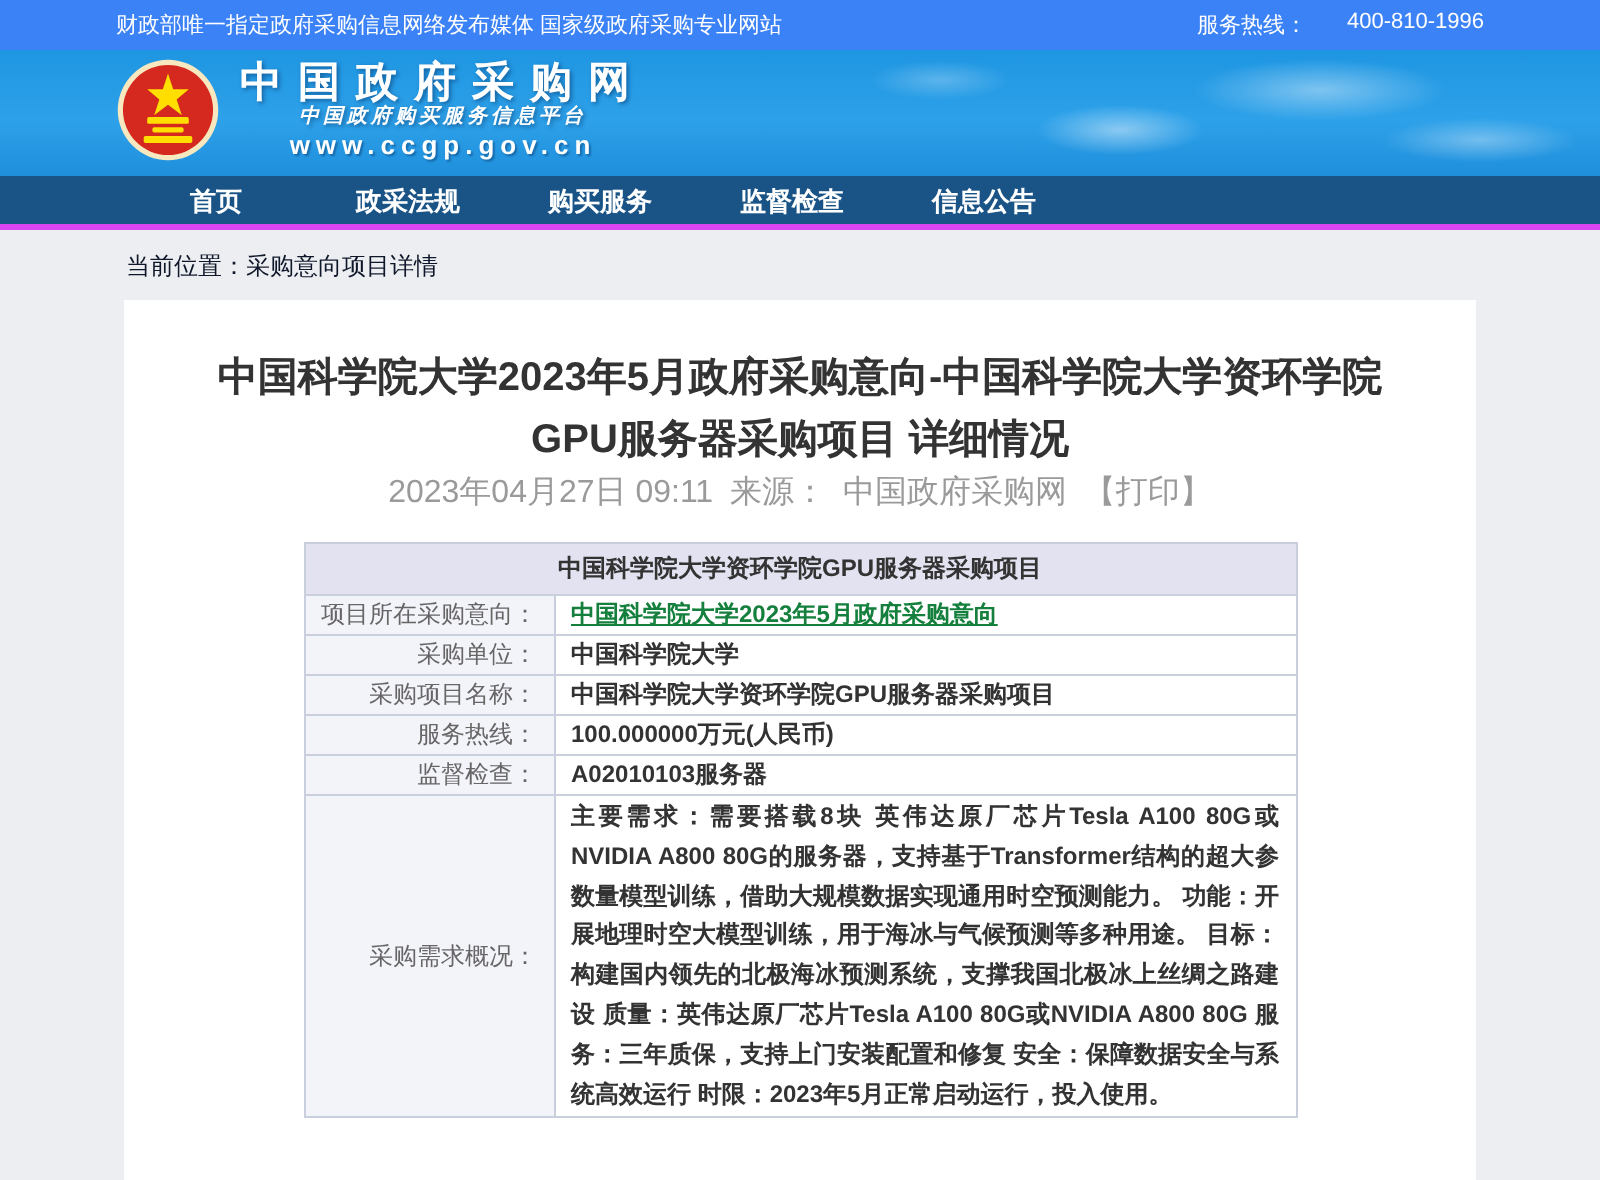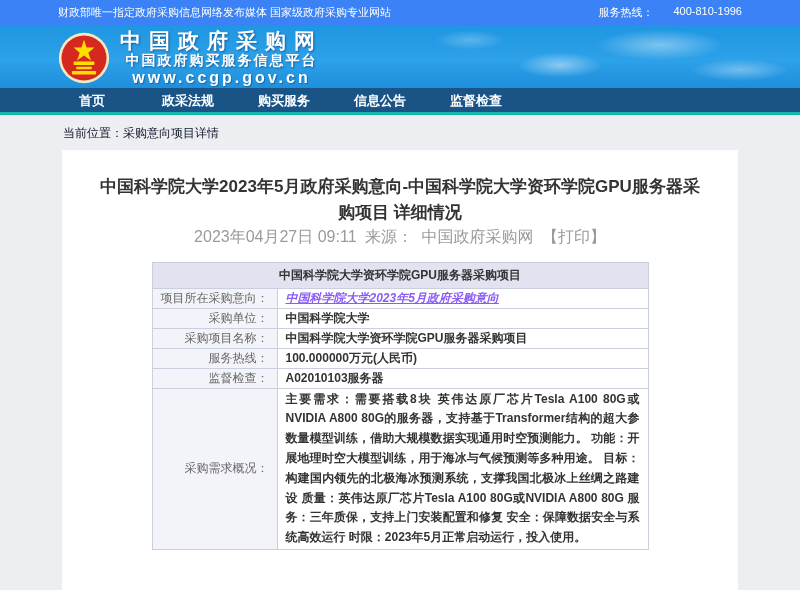--- a/index.html
+++ b/index.html
@@ -31,48 +31,48 @@
       radial-gradient(50px 14px at 470px 15px, rgba(255,255,255,.25), rgba(255,255,255,0) 70%);
   }
   .brand { position: absolute; left: 58px; top: 4px; display: flex; align-items: center; }
   .emblem { width: 52px; height: 52px; margin-right: 10px; }
   .brand-text { color: #fff; text-align: center; }
   .brand-title {
     font-size: 21px; font-weight: bold; letter-spacing: 8px;
     text-shadow: 1px 1px 2px rgba(0,40,90,.5); line-height: 1.1; white-space: nowrap;
   }
   .brand-sub {
-    font-size: 14px; font-weight: bold; letter-spacing: 2px;
-    text-shadow: 1px 1px 2px rgba(0,40,90,.5); line-height: 1.2; white-space: nowrap;
+    font-size: 10px; font-weight: bold; letter-spacing: 2px;
+    text-shadow: 1px 1px 2px rgba(0,40,90,.5); line-height: 1.2; white-space: nowrap; font-style: italic;
   }
   .brand-url {
-    font-size: 16px; font-weight: bold; letter-spacing: 3px;
+    font-size: 13px; font-weight: bold; letter-spacing: 3px;
     text-shadow: 1px 1px 1px rgba(0,40,90,.4);
   }
   
   .nav {
     height: 27px; background: #1a5486; display: flex; align-items: center;
-    padding-left: 44px; border-bottom: 3px solid #14b8a6;
+    padding-left: 60px; border-bottom: 3px solid #d946ef;
   }
   .nav-item {
     width: 96px; text-align: center; color: #fff; font-size: 13px; font-weight: bold;
     cursor: pointer; line-height: 27px;
   }
   
   .breadcrumb {
     padding: 10px 0 8px 63px; font-size: 12px; color: #0f172a;
   }
   
   .panel {
     width: 676px; margin: 0 auto; background: #fff; min-height: 440px;
     padding-top: 24px;
   }
   .article-title {
     width: 600px; margin: 0 auto; text-align: center;
-    font-size: 17px; font-weight: bold; color: #333; line-height: 1.55;
+    font-size: 20px; font-weight: bold; color: #333; line-height: 1.55;
   }
   .article-meta {
     text-align: center; font-size: 16px; color: #9a9a9a; margin-top: 0;
   }
   .article-meta span { margin: 0 2px; }
   .print-btn { cursor: pointer; }
   
   table.detail {
     width: 497px; margin: 14px auto 0; border-collapse: collapse;
     font-size: 12px;
@@ -82,21 +82,21 @@
   }
   th.tbl-title {
     background: #e2e2f1; font-size: 12px; font-weight: bold; color: #333;
     text-align: center; height: 26px;
   }
   td.lbl {
     width: 96px; background: #f3f3fa; color: #666; text-align: right;
     white-space: nowrap; font-weight: normal;
   }
   td.val { background: #fff; color: #333; font-weight: bold; text-align: left; }
-  td.val a { color: #8b5cf6; text-decoration: underline; font-weight: bold; cursor: pointer; font-style: italic; }
+  td.val a { color: #15803d; text-decoration: underline; font-weight: bold; cursor: pointer; }
   td.val.long { line-height: 1.65; text-align: justify; }
 </style>
 </head>
 <body>
 
 <div class="topbar">
   <span>财政部唯一指定政府采购信息网络发布媒体 国家级政府采购专业网站</span>
   <span class="right">
     <span>服务热线：</span>
     <span>400-810-1996</span>
@@ -119,22 +119,22 @@
       <div class="brand-sub">中国政府购买服务信息平台</div>
       <div class="brand-url">www.ccgp.gov.cn</div>
     </div>
   </div>
 </div>
 
 <div class="nav">
   <div class="nav-item">首页</div>
   <div class="nav-item">政采法规</div>
   <div class="nav-item">购买服务</div>
+  <div class="nav-item">监督检查</div>
   <div class="nav-item">信息公告</div>
-  <div class="nav-item">监督检查</div>
 </div>
 
 <div class="breadcrumb">当前位置：采购意向项目详情</div>
 
 <div class="panel">
 
   <h1 class="article-title">中国科学院大学2023年5月政府采购意向-中国科学院大学资环学院GPU服务器采购项目 详细情况</h1>
 
   <div class="article-meta">
     <span>2023年04月27日 09:11</span>

